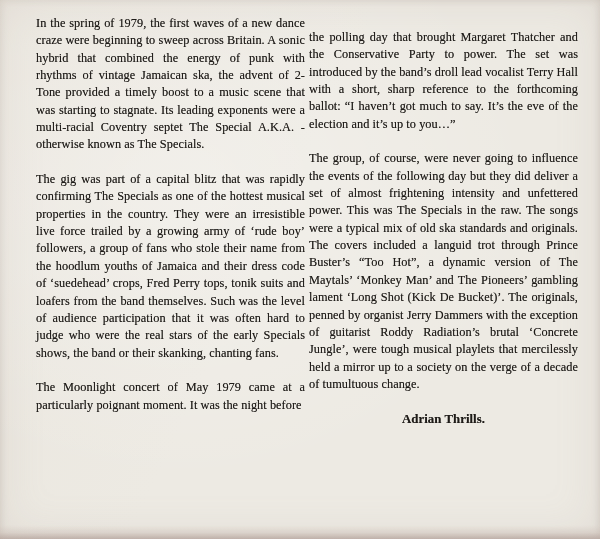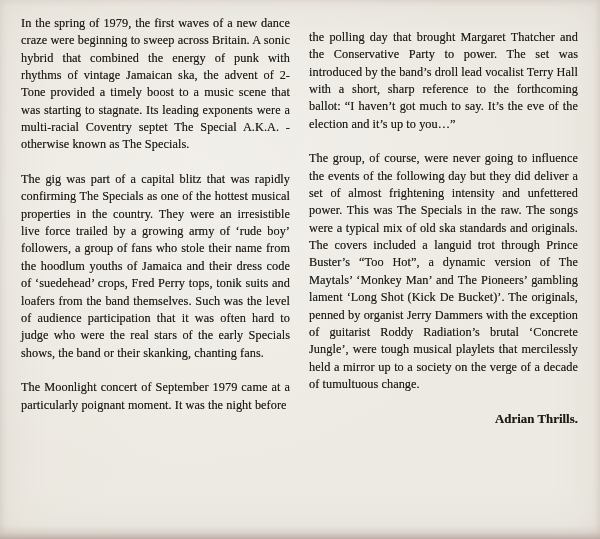--- a/index.html
+++ b/index.html
@@ -44,41 +44,41 @@
   }
   .col {
     position: absolute;
     top: 15px;
     width: 269px;
     text-align: justify;
     font-size: 12.3px;
     line-height: 17.35px;
     letter-spacing: 0.05px;
   }
-  .col-left  { left: 21px;  }
+  .col-left  { left: 36px;  }
   .col-right { left: 309px; margin-top: 14px; }
   .col p {
     margin: 0 0 17.35px 0;
     text-shadow: 0 0 0.4px rgba(30,27,24,0.55); 
   }
   .byline {
-    text-align: right;
+    text-align: center;
     font-weight: bold;
     font-size: 12.8px;
   }
 </style>
 </head>
 <body>
 
 <div class="page">
 
   <div class="col col-left">
     <p>In the spring of 1979, the first waves of a new dance craze were beginning to sweep across Britain. A sonic hybrid that combined the energy of punk with rhythms of vintage Jamaican ska, the advent of 2-Tone provided a timely boost to a music scene that was starting to stagnate. Its leading exponents were a multi-racial Coventry septet The Special A.K.A. - otherwise known as The Specials.</p>
     <p>The gig was part of a capital blitz that was rapidly confirming The Specials as one of the hottest musical properties in the country. They were an irresistible live force trailed by a growing army of ‘rude boy’ followers, a group of fans who stole their name from the hoodlum youths of Jamaica and their dress code of ‘suedehead’ crops, Fred Perry tops, tonik suits and loafers from the band themselves. Such was the level of audience participation that it was often hard to judge who were the real stars of the early Specials shows, the band or their skanking, chanting fans.</p>
-    <p>The Moonlight concert of September 1979 came at a particularly poignant moment. It was the night before</p>
+    <p>The Moonlight concert of May 1979 came at a particularly poignant moment. It was the night before</p>
   </div>
 
   <div class="col col-right">
     <p>the polling day that brought Margaret Thatcher and the Conservative Party to power. The set was introduced by the band’s droll lead vocalist Terry Hall with a short, sharp reference to the forthcoming ballot: “I haven’t got much to say. It’s the eve of the election and it’s up to you…”</p>
     <p>The group, of course, were never going to influence the events of the following day but they did deliver a set of almost frightening intensity and unfettered power. This was The Specials in the raw. The songs were a typical mix of old ska standards and originals. The covers included a languid trot through Prince Buster’s “Too Hot”, a dynamic version of The Maytals’ ‘Monkey Man’ and The Pioneers’ gambling lament ‘Long Shot (Kick De Bucket)’. The originals, penned by organist Jerry Dammers with the exception of guitarist Roddy Radiation’s brutal ‘Concrete Jungle’, were tough musical playlets that mercilessly held a mirror up to a society on the verge of a decade of tumultuous change.</p>
     <p class="byline">Adrian Thrills.</p>
   </div>
 
   <div class="edge-bottom"></div>
 </div>

